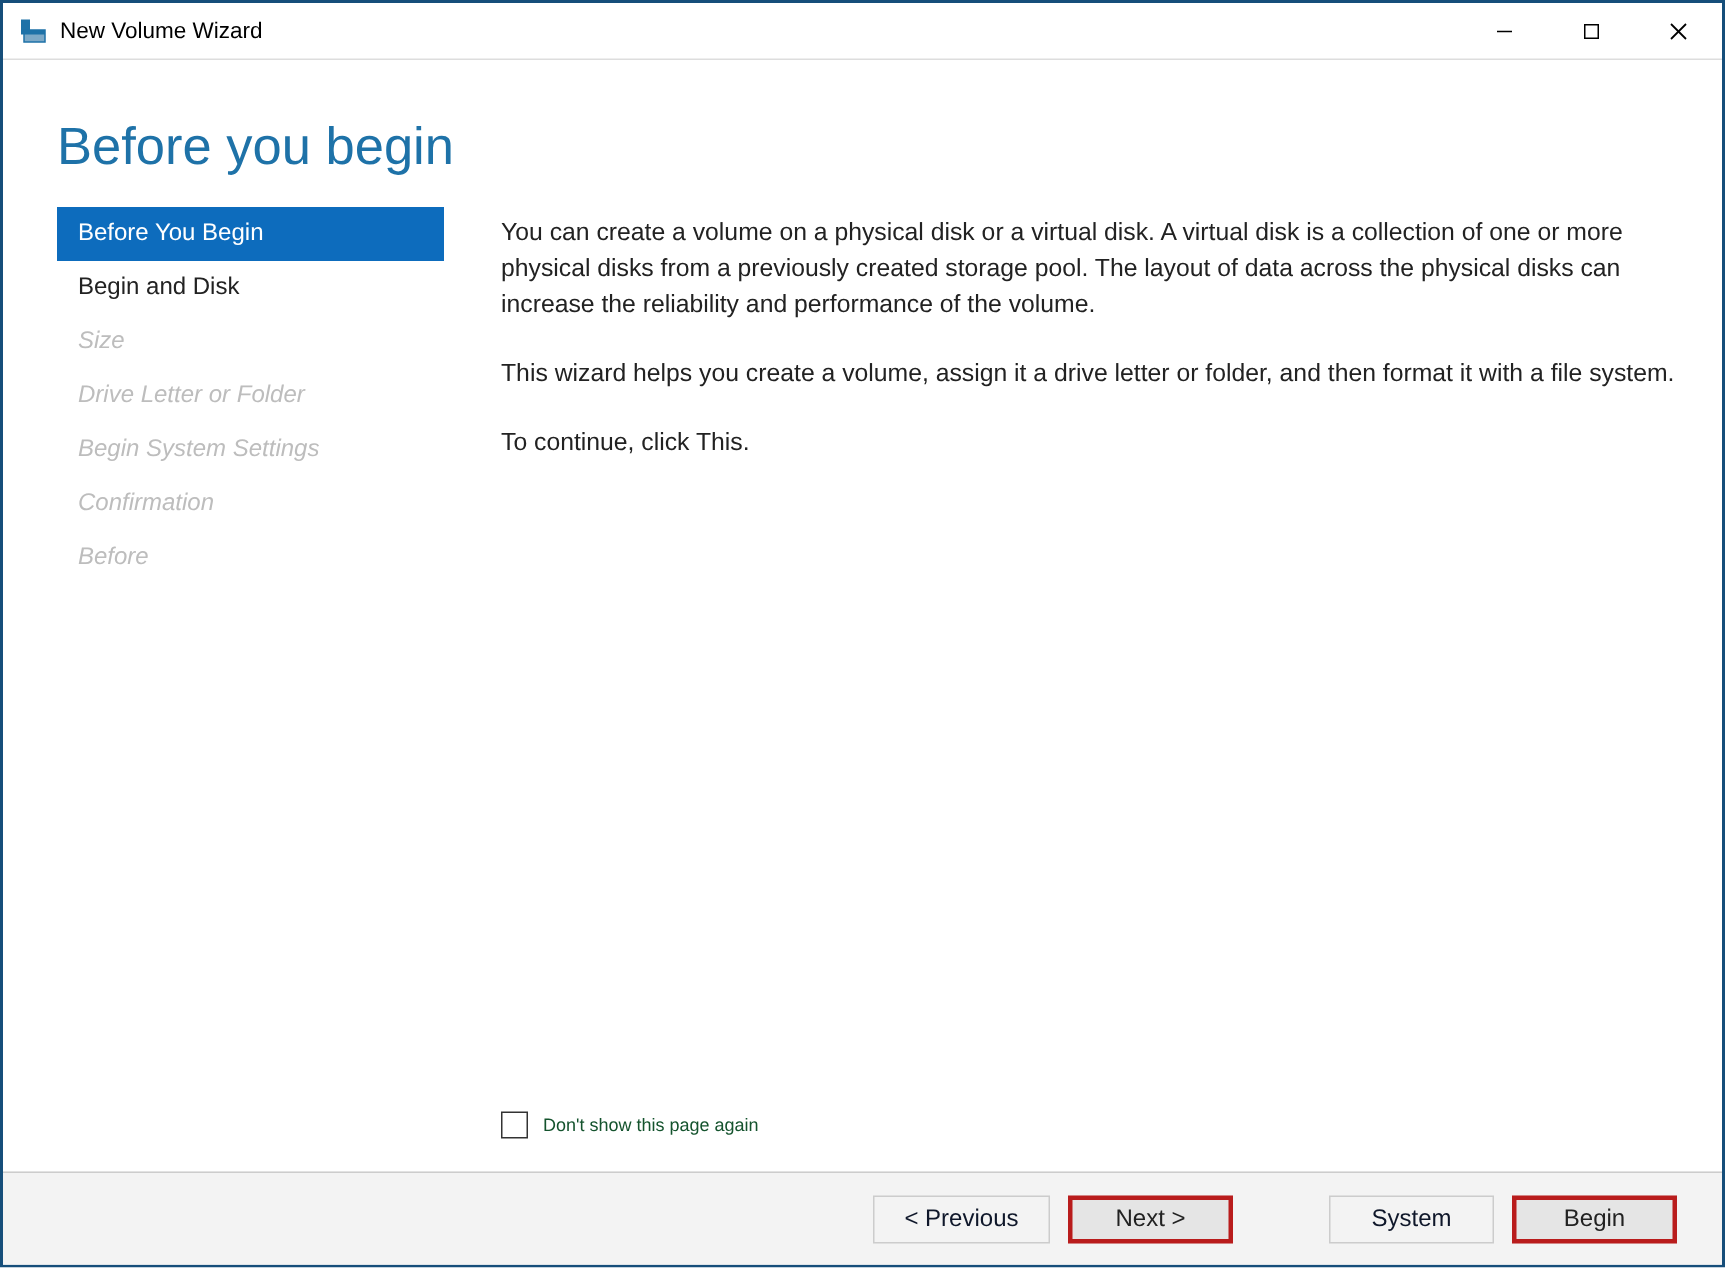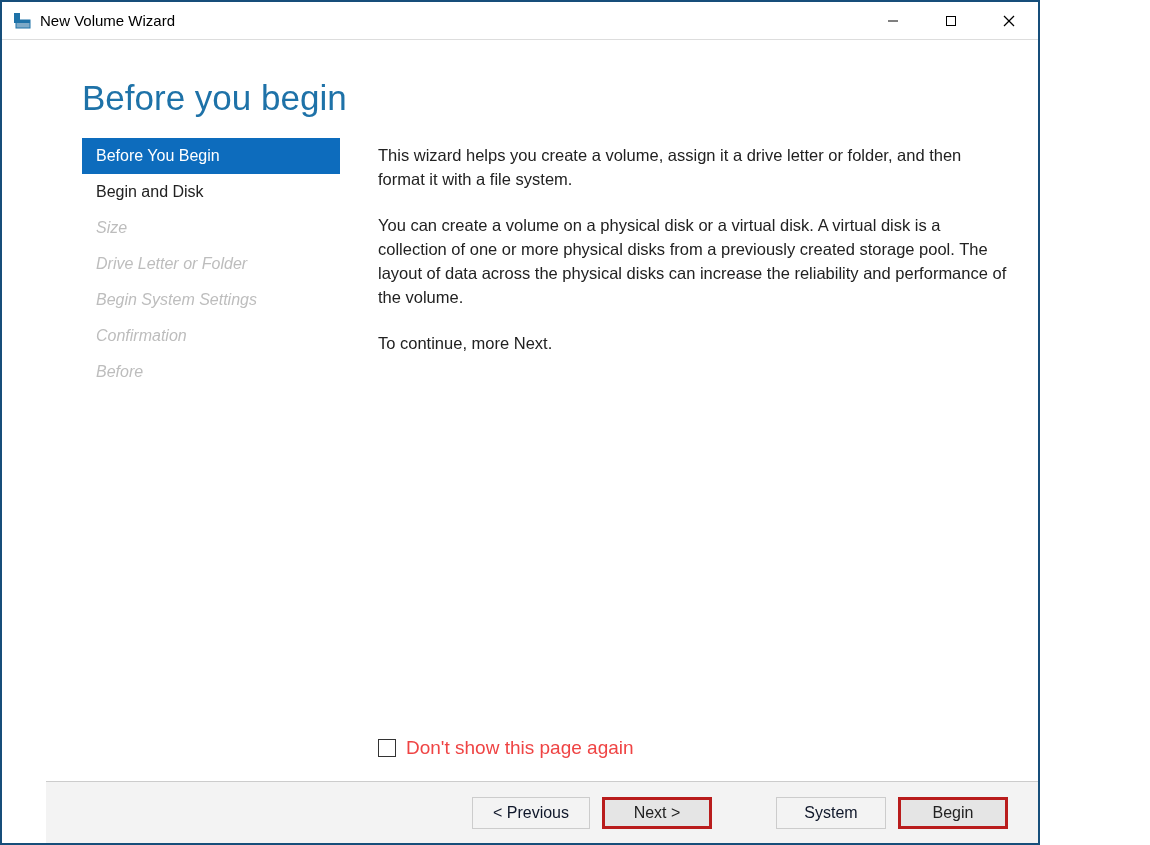--- a/index.html
+++ b/index.html
@@ -4,21 +4,21 @@
 <style>
 * { box-sizing: border-box; margin: 0; padding: 0; }
 body {
   font-family: "Segoe UI", Tahoma, sans-serif;
   background: #fff;
   width: 1150px;
   height: 845px;
   overflow: hidden;
 }
 .window {
-  width: 1040px;
+  width: 1150px;
   height: 845px;
   border: 2px solid #164e7a;
   background: #fff;
   display: flex;
   flex-direction: column;
 }
 .titlebar {
   height: 38px;
   display: flex;
   align-items: center;
@@ -49,21 +49,20 @@
   align-items: center;
   justify-content: center;
   cursor: pointer;
 }
 .win-ctrl svg { width: 12px; height: 12px; }
 .body-area {
   flex: 1;
   display: flex;
   flex-direction: column;
   background: #fff;
-  margin-left: 44px;
 }
 .header-section {
   padding: 38px 36px 20px 36px;
 }
 .page-heading {
   font-size: 35px;
   font-weight: 300;
   color: #1e72a8;
   letter-spacing: 0px;
 }
@@ -118,22 +117,22 @@
 }
 .skip-checkbox {
   width: 18px;
   height: 18px;
   border: 1.5px solid #333;
   background: #fff;
   margin-right: 10px;
   cursor: pointer;
 }
 .skip-label {
-  font-size: 19px;
-  color: #ef4444;
+  font-size: 12px;
+  color: #14532d;
 }
 .footer-bar {
   height: 62px;
   border-top: 1px solid #ccc;
   background: #f3f3f3;
   display: flex;
   align-items: center;
   justify-content: flex-end;
   padding: 0 30px;
   gap: 12px;
@@ -223,23 +222,23 @@
               <span>Confirmation</span>
             </li>
           <li class="disabled">
               <span>Before</span>
             </li>
         </ul>
       </div>
 
       <div class="main-col">
         <div class="main-text">
+          <p>You can create a volume on a physical disk or a virtual disk. A virtual disk is a collection of one or more physical disks from a previously created storage pool. The layout of data across the physical disks can increase the reliability and performance of the volume.</p>
           <p>This wizard helps you create a volume, assign it a drive letter or folder, and then format it with a file system.</p>
-          <p>You can create a volume on a physical disk or a virtual disk. A virtual disk is a collection of one or more physical disks from a previously created storage pool. The layout of data across the physical disks can increase the reliability and performance of the volume.</p>
-          <p>To continue, more Next.</p>
+          <p>To continue, click This.</p>
         </div>
         <div class="skip-row">
           <div class="skip-checkbox" role="checkbox" aria-checked="false"></div>
           <span class="skip-label">Don't show this page again</span>
         </div>
       </div>
     </div>
 
     <div class="footer-bar">
       <button class="footer-btn" disabled="">&lt; Previous</button>

